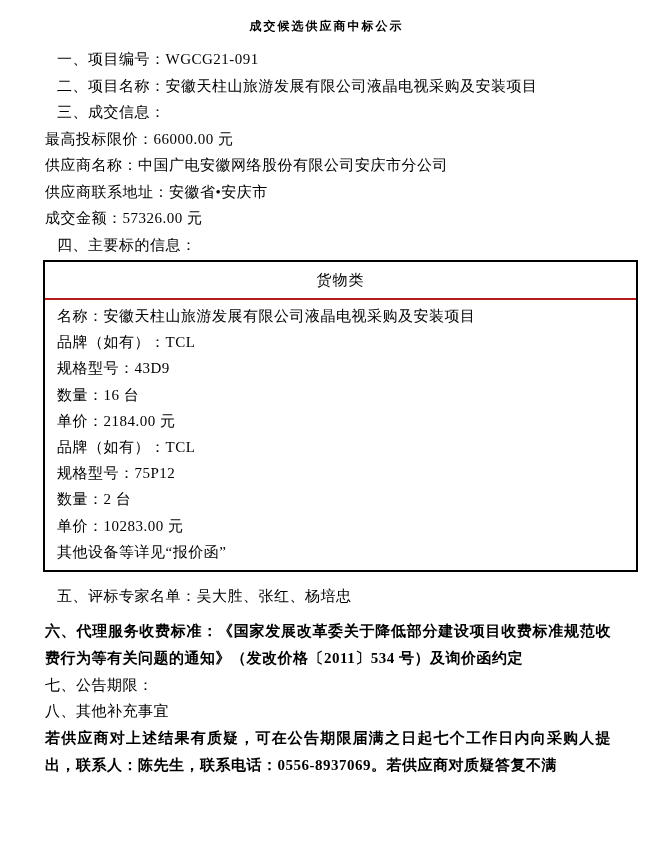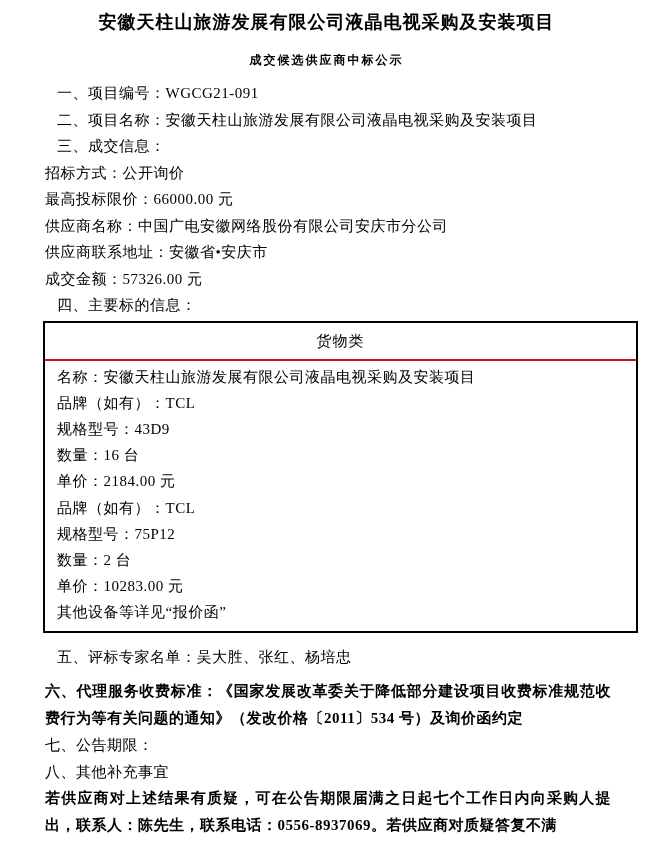--- a/index.html
+++ b/index.html
@@ -79,29 +79,27 @@
   }
   .gap-before {
     margin-top: 8px;
   }
 </style>
 </head>
 <body>
 
 <div class="page">
 
-  <h1 class="doc-title">安徽天柱山旅游发展有限公司液晶电视采购及安装项目</h1>
   <h2 class="doc-subtitle">成交候选供应商中标公示</h2>
 
   <div class="content">
 
     <div class="line indent">一、项目编号：WGCG21-091</div>
     <div class="line indent">二、项目名称：安徽天柱山旅游发展有限公司液晶电视采购及安装项目</div>
     <div class="line indent">三、成交信息：</div>
-    <div class="line">招标方式：公开询价</div>
     <div class="line">最高投标限价：66000.00 元</div>
     <div class="line">供应商名称：中国广电安徽网络股份有限公司安庆市分公司</div>
     <div class="line">供应商联系地址：安徽省•安庆市</div>
     <div class="line">成交金额：57326.00 元</div>
     <div class="line indent">四、主要标的信息：</div>
 
     <div class="goods-table">
       <div class="goods-table-header">货物类</div>
       <div class="goods-table-body">
         <div class="row">名称：安徽天柱山旅游发展有限公司液晶电视采购及安装项目</div>

